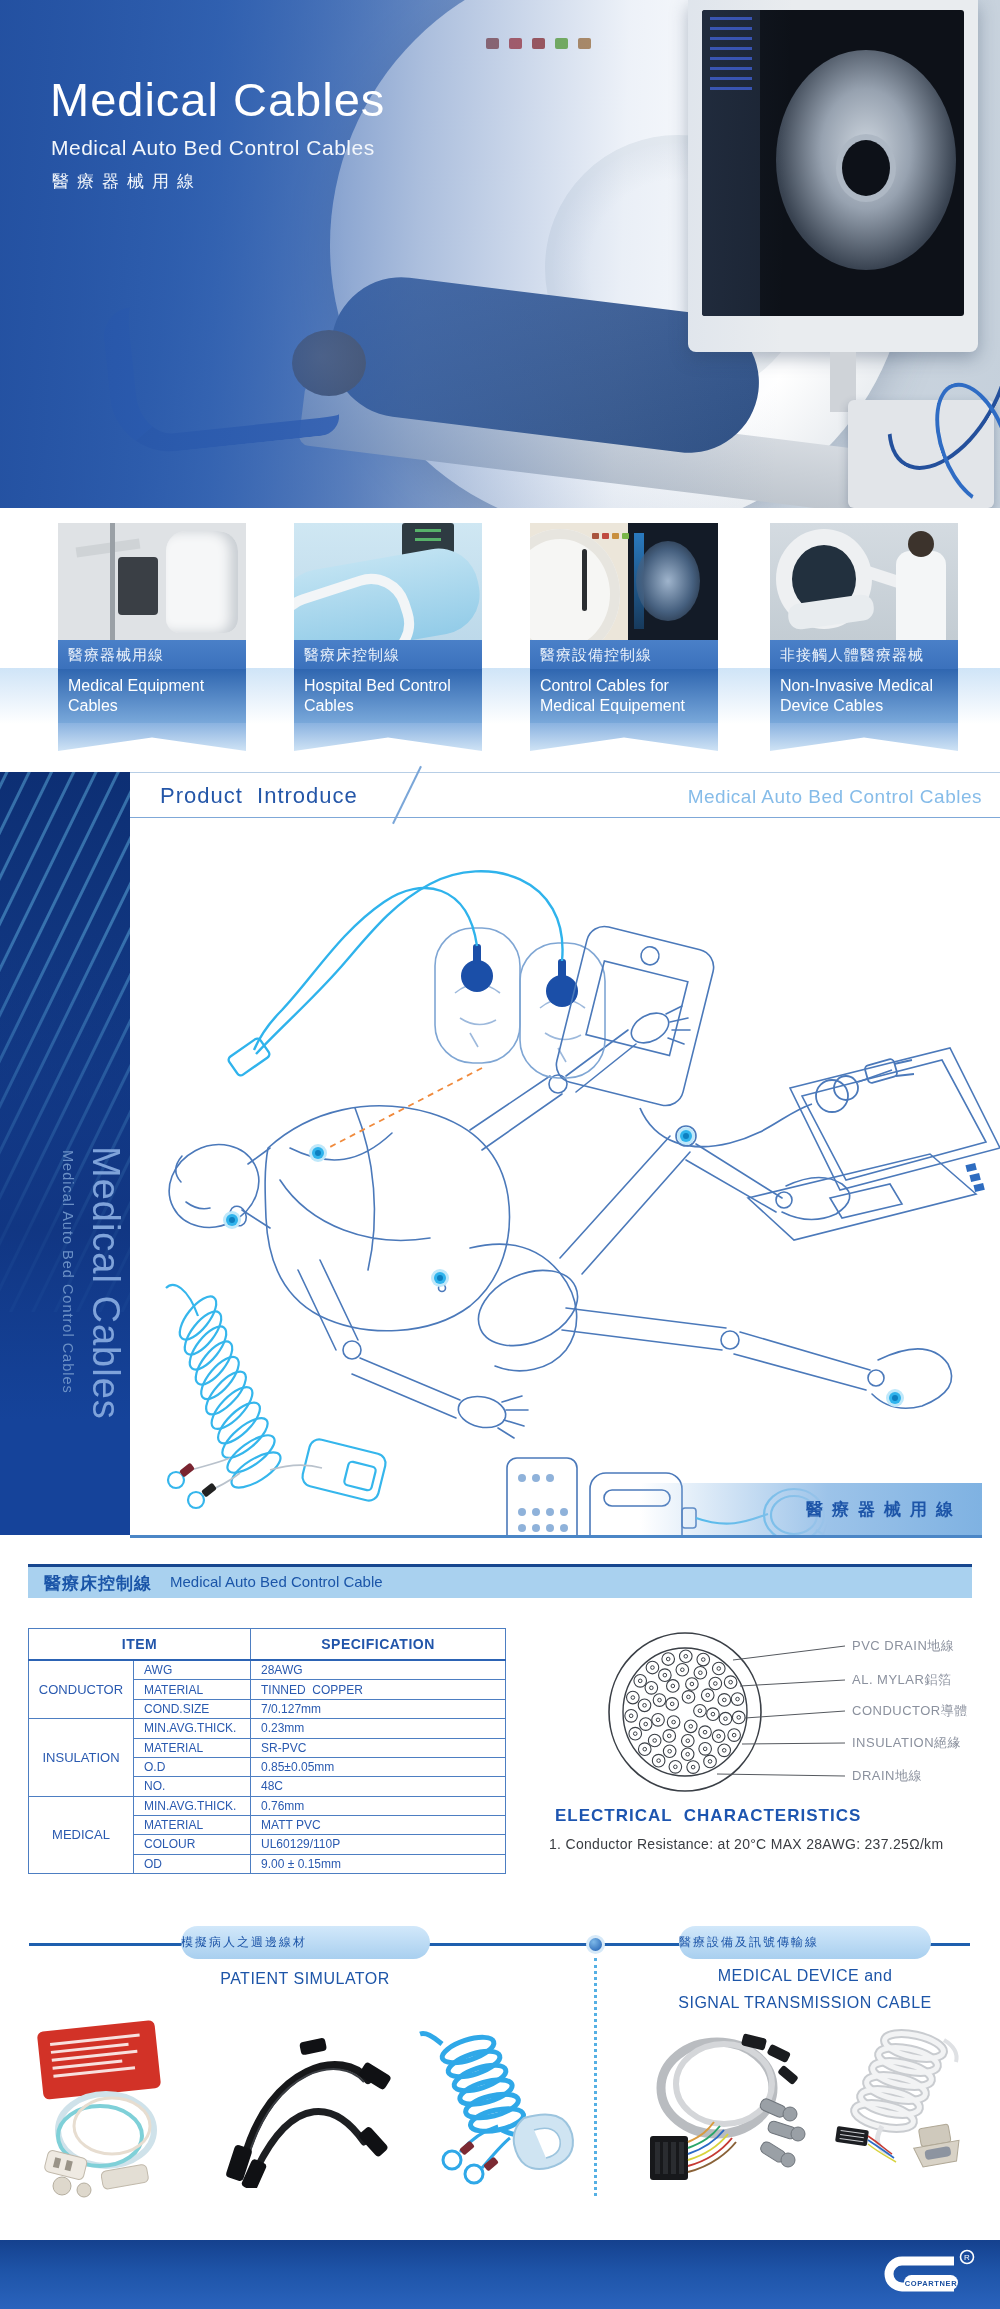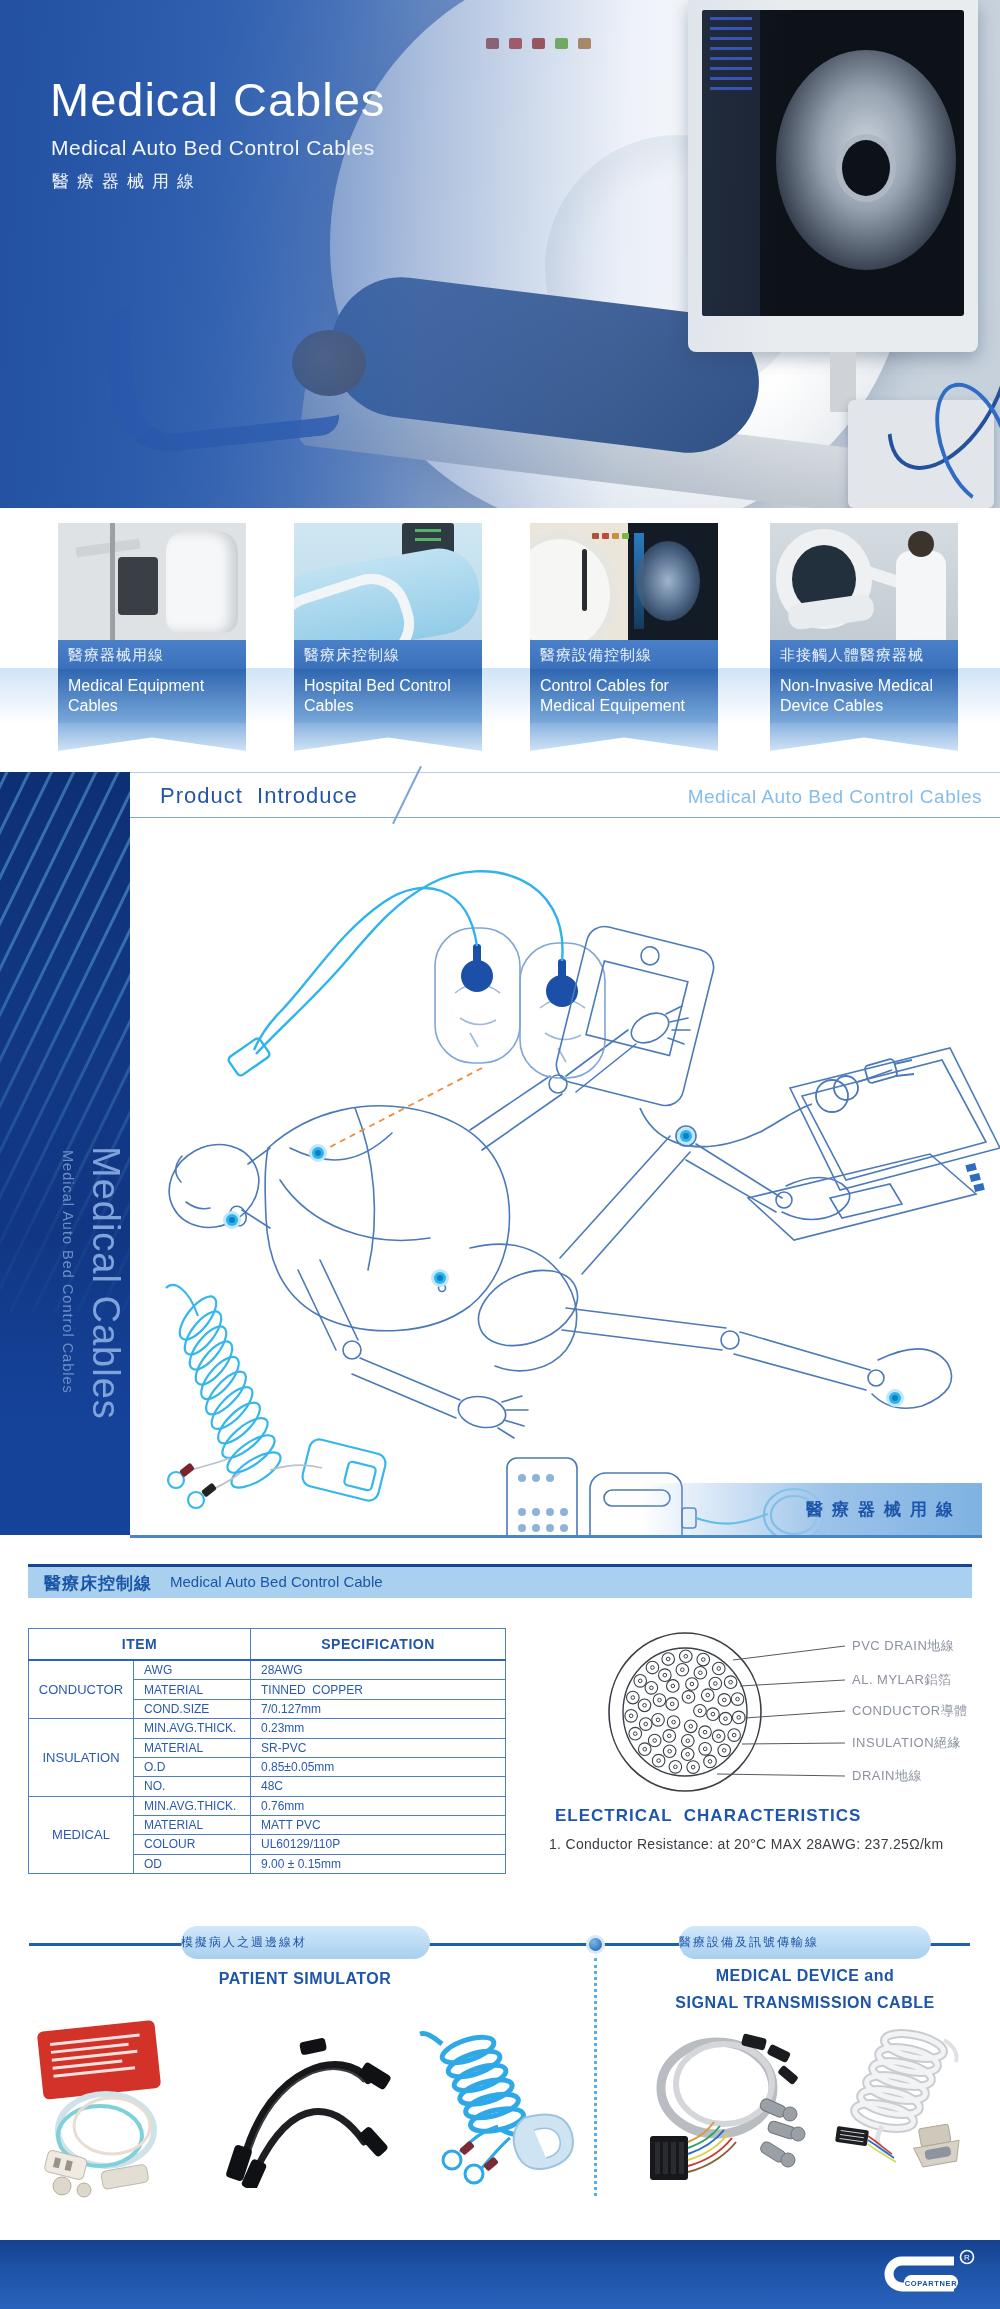--- a/index.html
+++ b/index.html
@@ -116,21 +116,21 @@
   .elec-title{left:555px;top:1806px;color:#1d55b0;font-size:17px;font-weight:700;letter-spacing:1px;white-space:pre;text-align:right;}
   .elec-note{left:549px;top:1836px;color:#3a3d42;font-size:14px;letter-spacing:.3px;}
 
   
   .rule{left:29px;top:1943px;width:941px;height:3px;background:#1e5fae;}
   .pill{top:1926px;height:33px;border-radius:17px;background:linear-gradient(180deg,#d2e8fa,#a8cfef);
     color:#1d55a8;font-size:12px;line-height:33px;text-align:left;letter-spacing:2px;}
   .mid-dot{left:586px;top:1935px;width:13px;height:13px;border-radius:50%;
     background:radial-gradient(circle at 35% 30%,#7db8e8,#1d5cb0);border:3px solid #d6e9f8;}
   .vdots{left:594px;top:1958px;height:238px;border-left:3px dotted #55b0e4;}
-  .caption{color:#1d55a8;font-size:16px;font-weight:700;text-align:center;letter-spacing:.5px;}
+  .caption{color:#1d55a8;font-size:16px;font-weight:400;text-align:center;letter-spacing:.5px;}
   .photo{top:2018px;}
 
   
   .footer{left:0;top:2240px;width:1000px;height:69px;background:linear-gradient(180deg,#15418e 0%,#1e54a8 45%,#2a63bd 100%);}
   .logo{left:868px;top:2248px;}
 </style>
 </head>
 <body>
 
 <div id="page">

